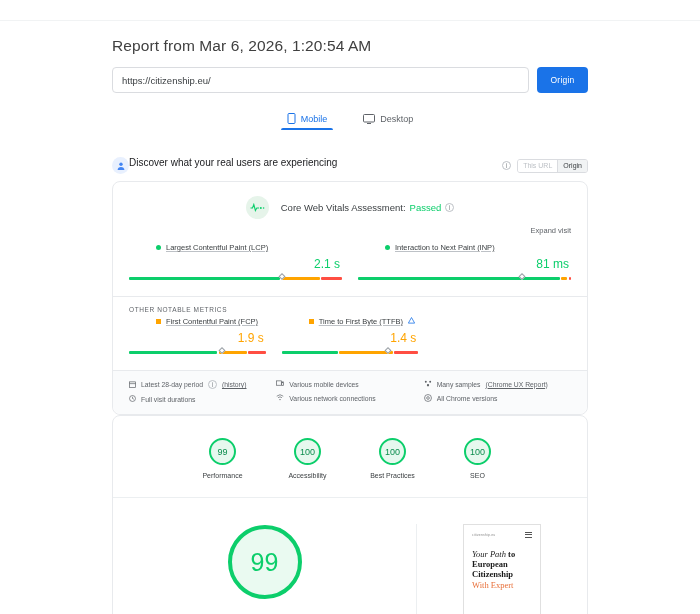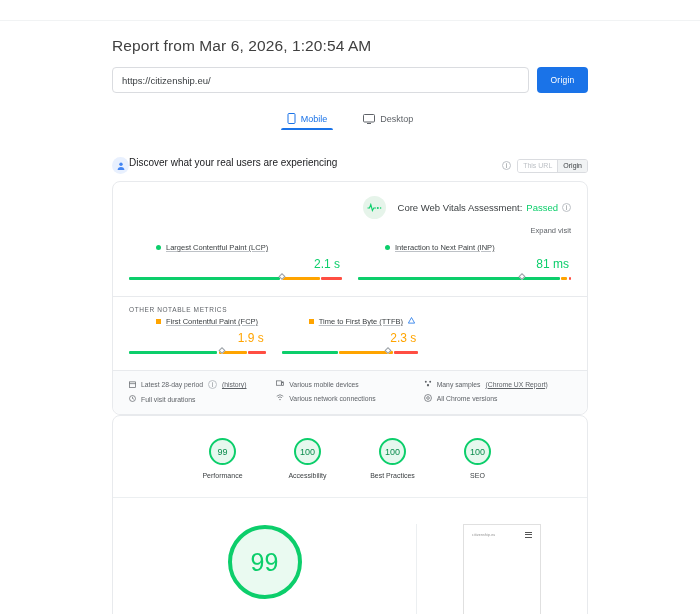--- a/index.html
+++ b/index.html
@@ -100,21 +100,21 @@
 
   
   .card {
     border: 1px solid #e8eaed;
     border-radius: 8px;
     background: #fff;
   }
 
   
   .cwv-top { padding: 14px 16px 6px 16px; }
-  .assess-row { display: flex; align-items: center; justify-content: flex-end; gap: 12px; }
+  .assess-row { display: flex; align-items: center; justify-content: center; gap: 12px; }
   .pulse-circle {
     width: 23px; height: 23px; border-radius: 50%;
     background: #e6f4ea; display: flex; align-items: center; justify-content: center;
     flex: none;
   }
   .assess-text { font-size: 9.5px; color: #3c4043; display: flex; align-items: center; gap: 4px; }
   .assess-pass { color: #0cce6b; }
   .expand-view {
     text-align: right; font-size: 7.5px; color: #5f6368;
     margin-top: 7px; cursor: pointer;
@@ -348,21 +348,21 @@
       <div class="metric">
         <div class="metric-name">
           <span class="sq" style="background:#ffa400"></span>
           <span class="label">Time to First Byte (TTFB)</span>
           <span>
             <svg width="7" height="7" viewBox="0 0 8 8">
               <path d="M4 0.6 L7.6 7 L0.4 7 Z" fill="none" stroke="#1a73e8" stroke-width="0.9"></path>
             </svg>
           </span>
         </div>
-        <div class="metric-value v-orange">2.3 s</div>
+        <div class="metric-value v-orange">1.4 s</div>
         <div class="bar-wrap">
           <div class="bar">
             <span style="flex:42;background:#0cce6b"></span>
             <span style="flex:40;background:#ffa400"></span>
             <span style="flex:18;background:#ff4e42"></span>
           </div>
           <span class="marker" style="left:78%"></span>
         </div>
       </div>
 
@@ -474,20 +474,27 @@
       <div class="perf-right">
         <div class="thumb">
           <div class="thumb-bar">
             <span class="thumb-logo">citizenship.eu</span>
             <span class="thumb-burger">
                 <i></i>
                 <i></i>
                 <i></i>
               </span>
           </div>
+          <div class="thumb-h1">
+            <span class="ital">Your Path</span><span class="ser"> to</span><br>
+            <span class="ser">European</span><br>
+            <span class="ser">Citizenship</span><br>
+            <span class="orange">With Expert</span><br>
+            
+          </div>
 
         </div>
       </div>
     </div>
 
   </div>
 
 </div>
 
 </body></html>

